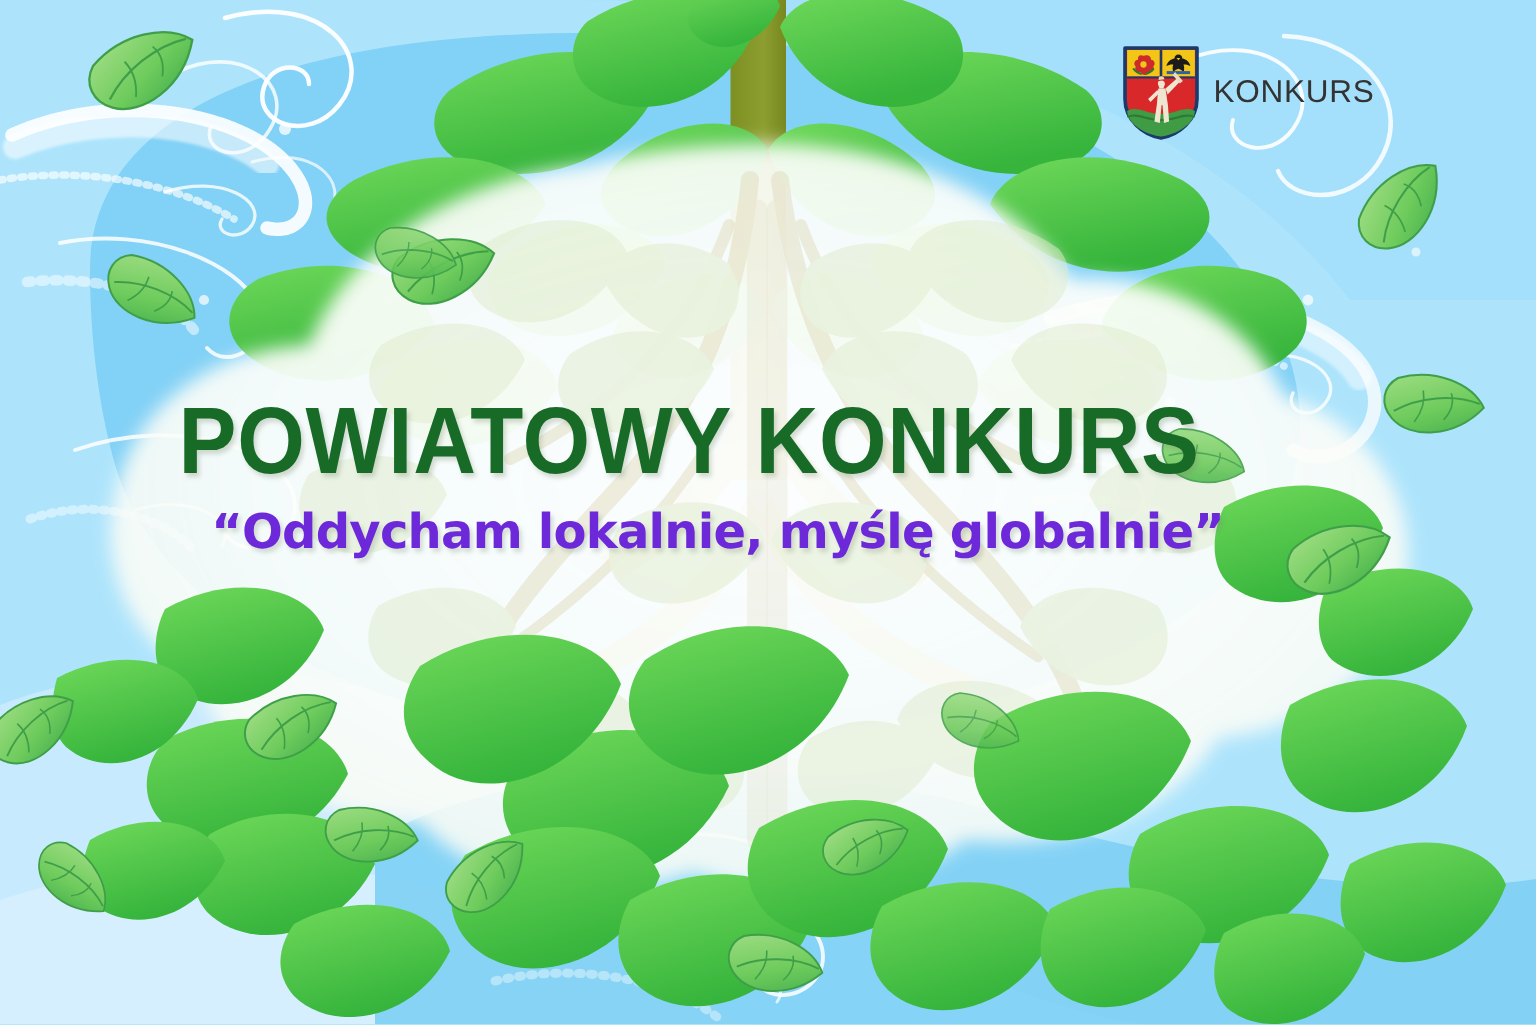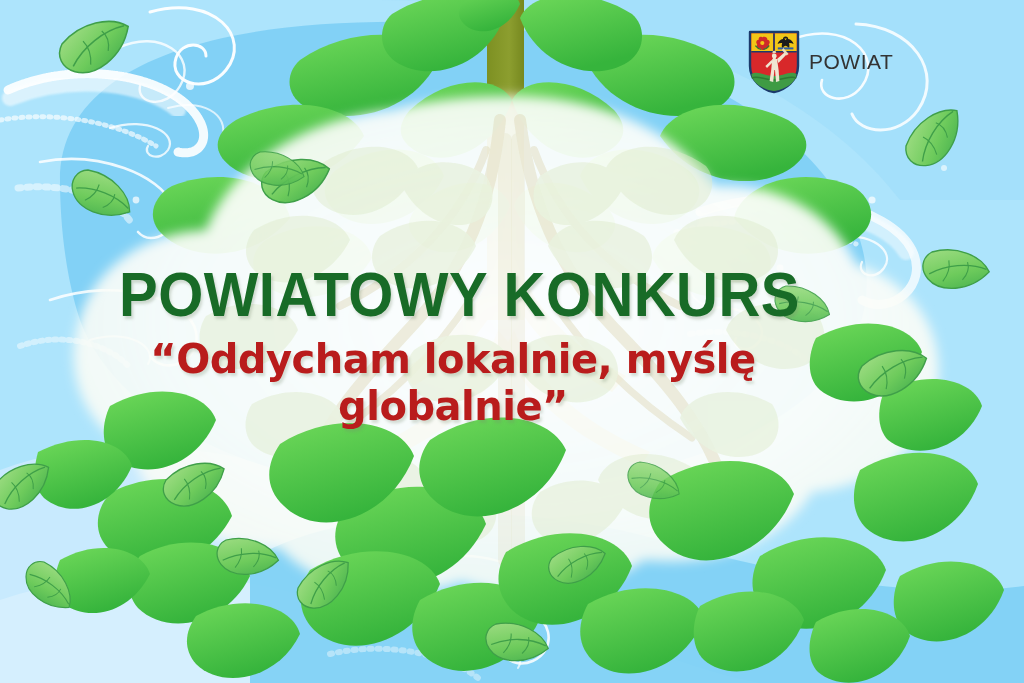--- a/index.html
+++ b/index.html
@@ -26,39 +26,39 @@
     line-height:1.08;color:#333333;
     font-family:"Liberation Sans", sans-serif;
     font-weight:400;letter-spacing:.5px;
   }
   #logo-line1{font-size:21px;}
   #logo-line2{font-size:21px;}
 
   
   #headline{
     position:absolute;left:0;top:258px;width:906px;
-    z-index:35;text-align:center;
+    z-index:35;text-align:right;
     padding:0 90px;box-sizing:border-box;
   }
   #title{
     color:#186b27;
     font-family:"Liberation Sans Narrow","Liberation Sans",sans-serif;
     font-weight:700;
     font-size:63px;
     letter-spacing:.5px;
     transform:scaleX(.92);
     text-shadow:2px 3px 3px rgba(120,140,110,.30);
     margin:0 0 6px 0;
     white-space:nowrap;
   }
   #subtitle{
-    color:#b91c1c;
+    color:#6d28d9;
     font-family:"DejaVu Sans","Liberation Sans",sans-serif;
     font-weight:700;
-    font-size:40px;
+    font-size:32px;
     line-height:1.18;
     letter-spacing:-.5px;
     text-shadow:2px 3px 3px rgba(120,140,110,.28);
     margin:0;
   }
 </style>
 </head>
 <body>
 
 <div id="poster">
@@ -334,21 +334,21 @@
         <path d="M24.2,29 L29,29 L30.6,40 L23.2,40 Z" fill="#efe6d2"></path>
         <path d="M23.2,40 L26.4,40 L25.2,52 L21.6,51 Z" fill="#efe6d2"></path>
         <path d="M27,40 L30.6,40 L31.4,51 L28,52 Z" fill="#efe6d2"></path>
         <path d="M29,29 L37,22 L39,24 L30.4,33 Z" fill="#efe6d2"></path>
         <path d="M23.6,30 L17.4,36 L19,38 L25,32 Z" fill="#efe6d2"></path>
         <path d="M35.4,18 L40.6,24 L38.6,25.6 L33.8,20 Z" fill="#e8dcc0"></path>
         <path d="M24.6,21.4 C26,20.2 28.4,20.8 28.2,22.8 L24.4,23.4 Z" fill="#e6d9bb"></path>
       </g>
     </svg>
     <div id="logo-text">
-      <span id="logo-line1">POWIAT</span>
+      <span id="logo-line1">KONKURS</span>
     </div>
   </div>
 
   <div id="headline">
     <div id="title">POWIATOWY KONKURS</div>
     <div id="subtitle">“Oddycham lokalnie, myślę globalnie”</div>
   </div>
 
 </div>
 

